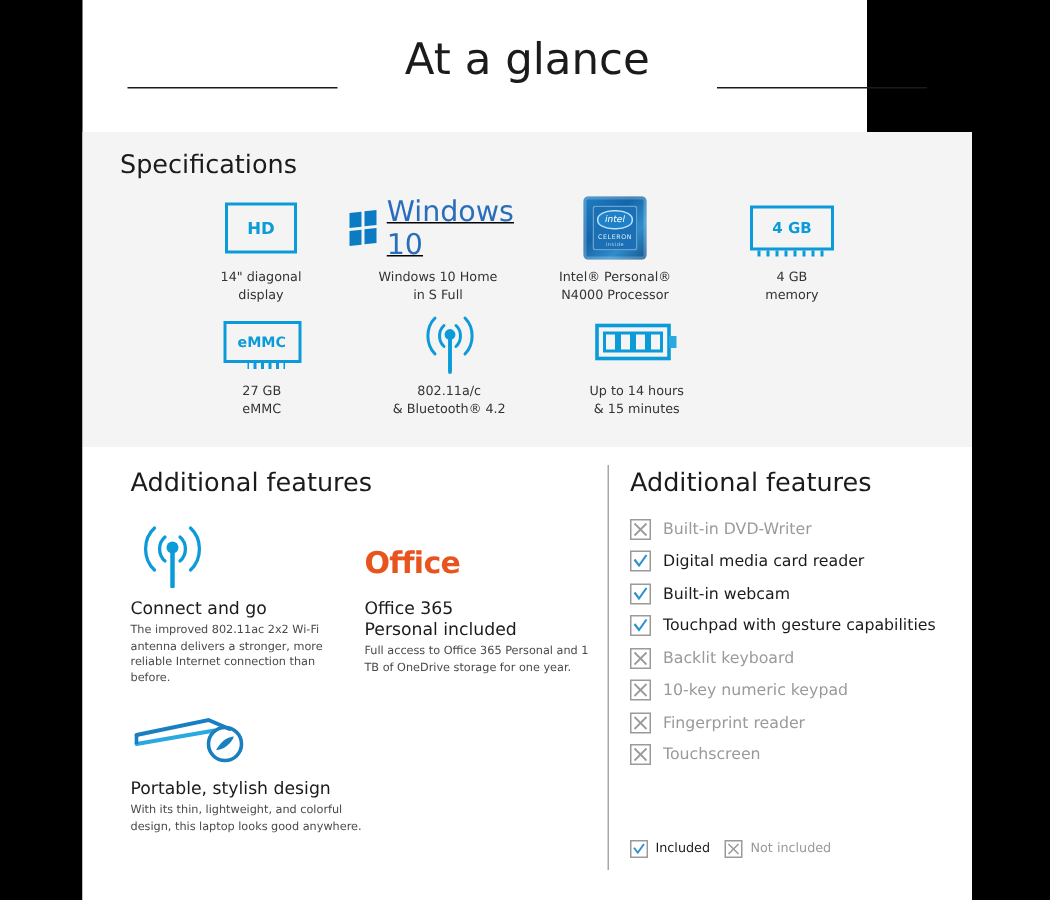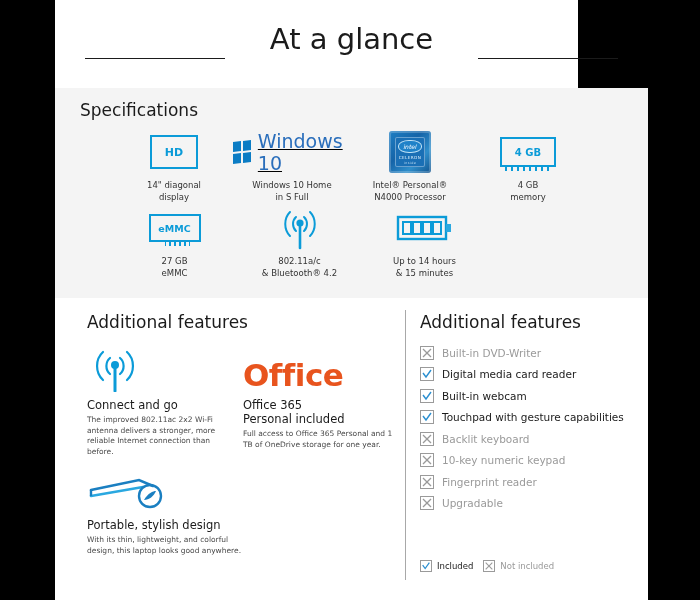--- a/index.html
+++ b/index.html
@@ -228,21 +228,21 @@
     font-family: "DejaVu Sans", sans-serif;
   }
   .fb-body {
     font-size: 7.5px;
     line-height: 10.5px;
     color: #4a4a4a;
     margin-top: 3px;
     font-family: "DejaVu Sans", sans-serif;
   }
   .office-word {
-    font-size: 31px;
+    font-size: 20px;
     color: #e8541e;
     font-weight: 700;
     letter-spacing: -0.5px;
     line-height: 34px;
     font-family: "DejaVu Sans", sans-serif;
   }
 
   
   .af-list {
     position: absolute;
@@ -538,21 +538,21 @@
           <span class="af-text">Fingerprint reader</span>
         </div>
 
         <div class="af-item off">
           <span class="af-mark">
             <svg width="12" height="12" viewBox="0 0 12 12">
                 <line x1="2" y1="2" x2="10" y2="10" stroke="#9a9a9a" stroke-width="1.2"></line>
                 <line x1="10" y1="2" x2="2" y2="10" stroke="#9a9a9a" stroke-width="1.2"></line>
               </svg>
           </span>
-          <span class="af-text">Upgradable</span>
+          <span class="af-text">Touchscreen</span>
         </div>
       </div>
 
       <div class="af-legend">
         <span class="af-mark">
           <svg width="10" height="10" viewBox="0 0 12 12">
               <polyline points="2,5 5,9 10,2" fill="none" stroke="#2b8fd0" stroke-width="1.5"></polyline>
             </svg>
         </span>
         <span class="af-text">Included</span>

